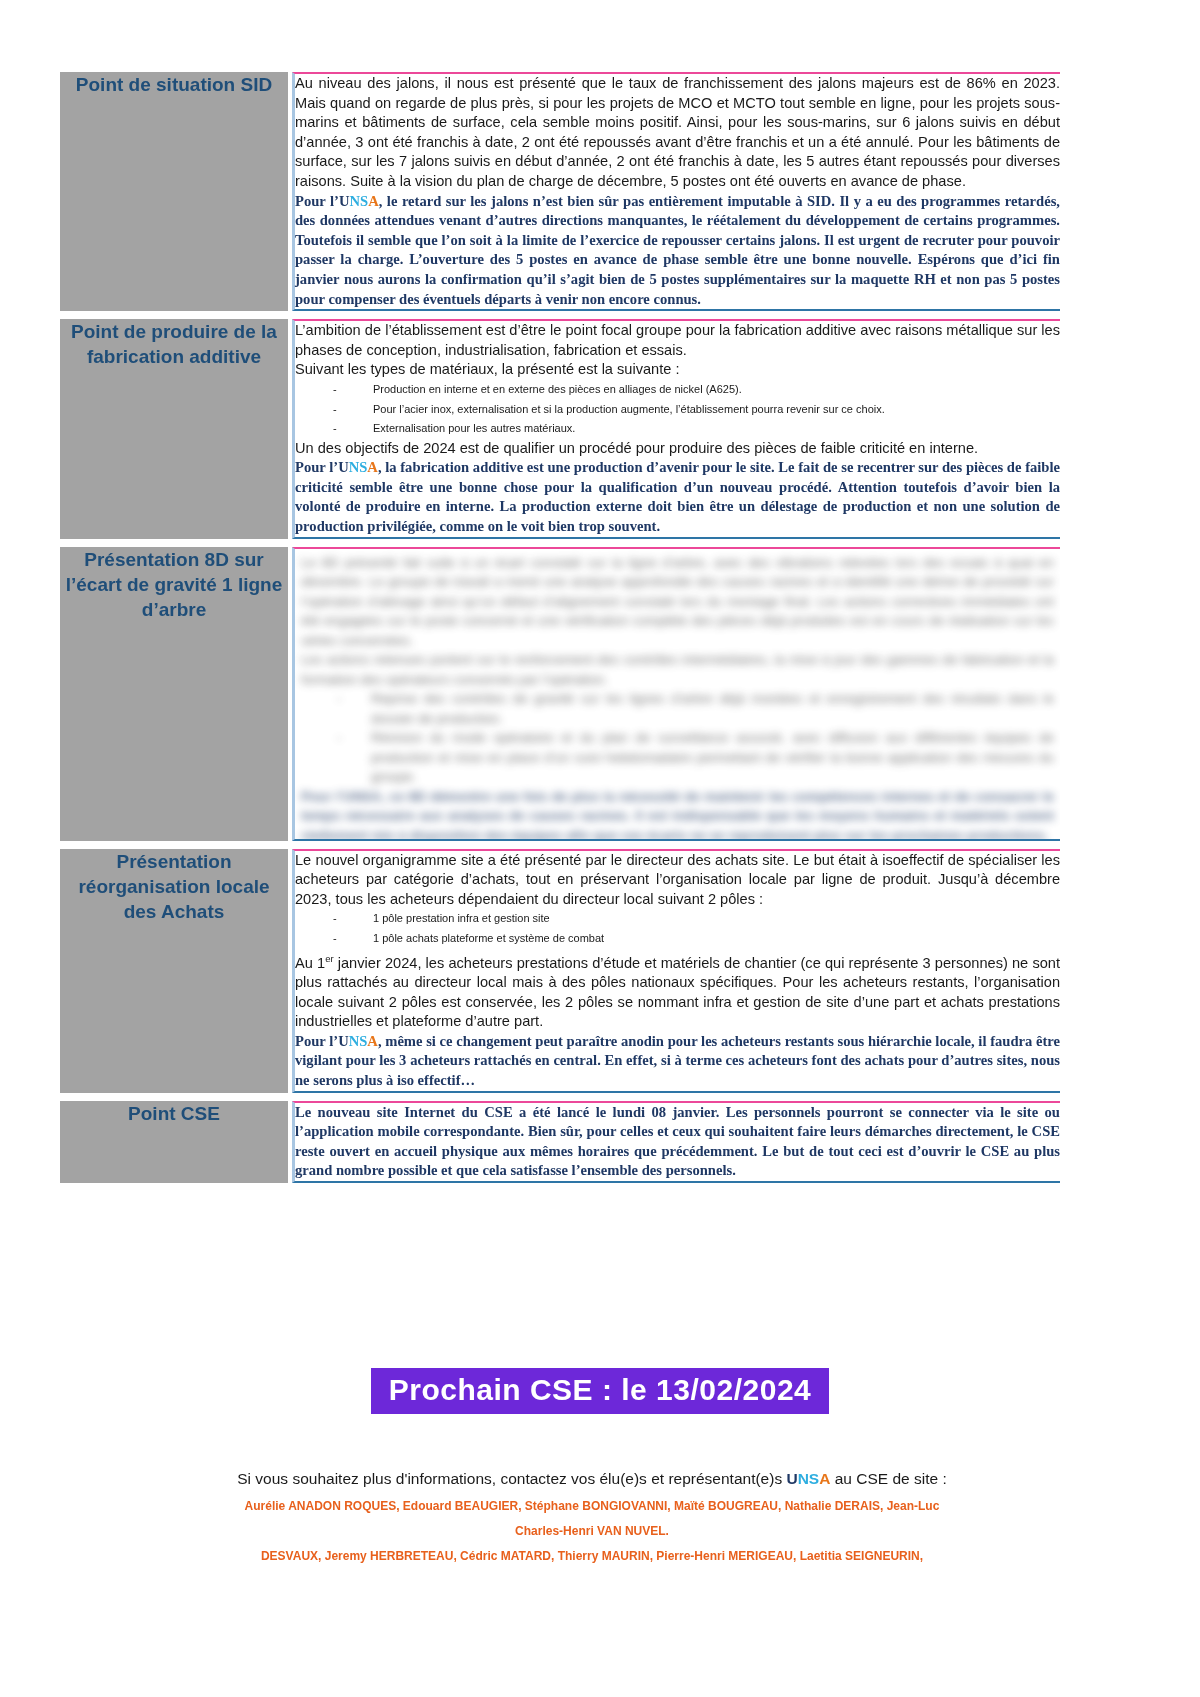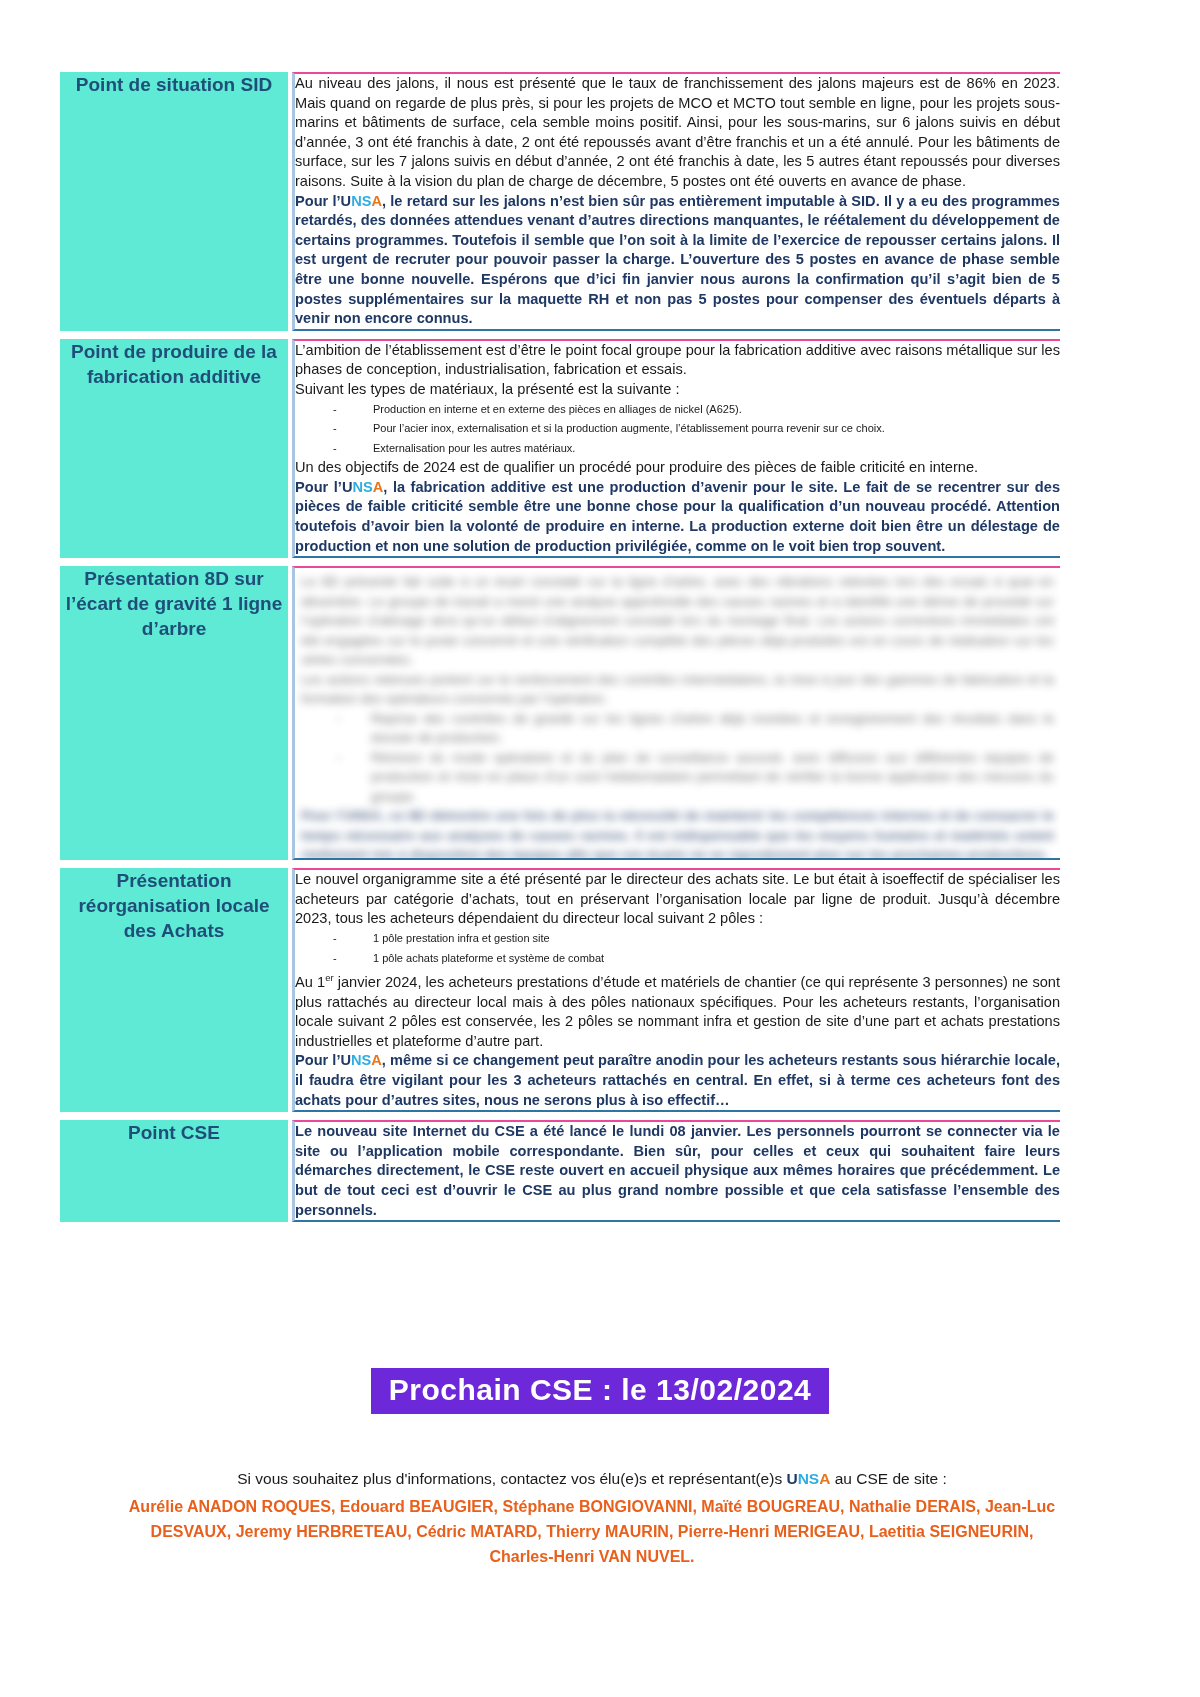--- a/index.html
+++ b/index.html
@@ -35,21 +35,21 @@
     table-layout: fixed;
   }
   .report-table tr.section-row > td {
     vertical-align: top;
     padding: 0;
   }
   .spacer-row td { height: 8px; padding: 0; border: none; }
 
   .label-cell {
     width: 228px;
-    background: #5eead4;
+    background: #a3a3a3;
     color: #1f4e79;
     font-weight: bold;
     font-size: 19px;
     line-height: 25px;
     text-align: center;
     vertical-align: middle;
     padding: 8px 10px;
     box-sizing: border-box;
   }
   .gap-cell { width: 4px; background: #ffffff; padding: 0; }
@@ -65,20 +65,21 @@
   .content-cell p {
     margin: 0;
     font-size: 14.6px;
     line-height: 19.6px;
     text-align: justify;
     color: #1a1a1a;
   }
   .content-cell p.bluepara {
     color: #1f3864;
     font-weight: bold;
+    font-family: Liberation Serif, serif;
   }
   ul.dashlist {
     margin: 0 0 0 0;
     padding: 0;
     list-style: none;
   }
   ul.dashlist li {
     font-size: 11px;
     line-height: 19.6px;
     text-align: justify;
@@ -167,21 +168,21 @@
     top: 1468px;
     text-align: center;
   }
   .footer .intro {
     font-size: 15.5px;
     color: #1a1a1a;
     line-height: 22px;
     margin: 0 0 4px 0;
   }
   .footer .names {
-    font-size: 16px;
+    font-size: 12px;
     font-weight: bold;
     color: #e8601c;
     line-height: 25px;
     margin: 0;
   }
 </style>
 </head>
 <body>
 
 <div class="page">
@@ -269,17 +270,17 @@
   </tbody>
     </table>
 
   <div class="next-cse-banner">
     <span class="chip">Prochain CSE : le 13/02/2024</span>
   </div>
 
   <div class="footer">
     <p class="intro"><span>Si vous souhaitez plus d'informations, contactez vos élu(e)s et représentant(e)s </span><span class="unsa"><span class="u">U</span><span class="n">N</span><span class="s">S</span><span class="a">A</span></span><span> au CSE de site :</span></p>
     <p class="names">Aurélie ANADON ROQUES, Edouard BEAUGIER, Stéphane BONGIOVANNI, Maïté BOUGREAU, Nathalie DERAIS, Jean-Luc</p>
+    <p class="names">Charles-Henri VAN NUVEL.</p>
     <p class="names">DESVAUX, Jeremy HERBRETEAU, Cédric MATARD, Thierry MAURIN, Pierre-Henri MERIGEAU, Laetitia SEIGNEURIN,</p>
-    <p class="names">Charles-Henri VAN NUVEL.</p>
   </div>
 
 </div>
 
 </body></html>

